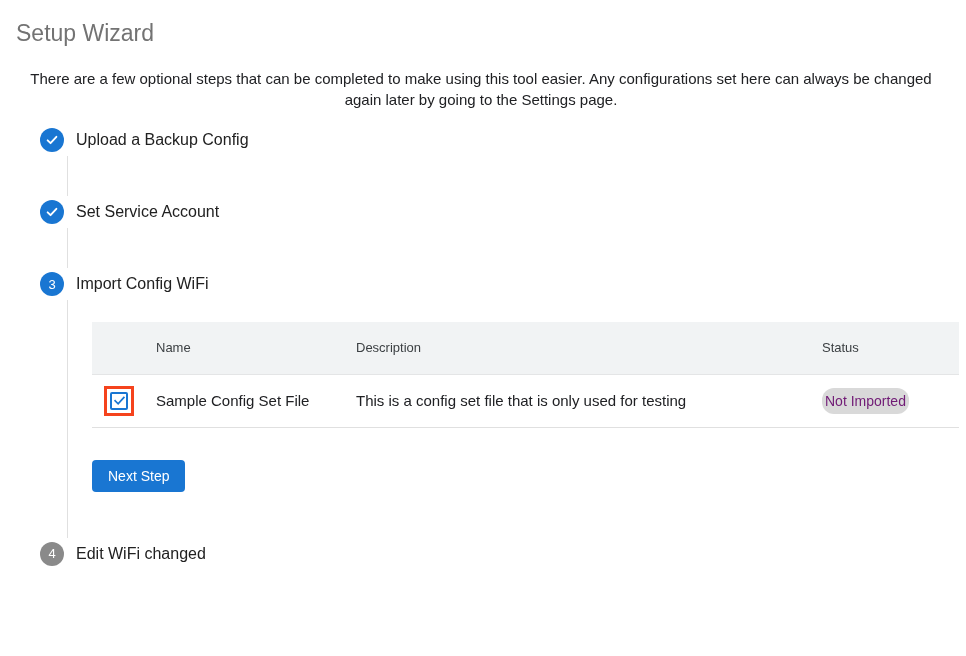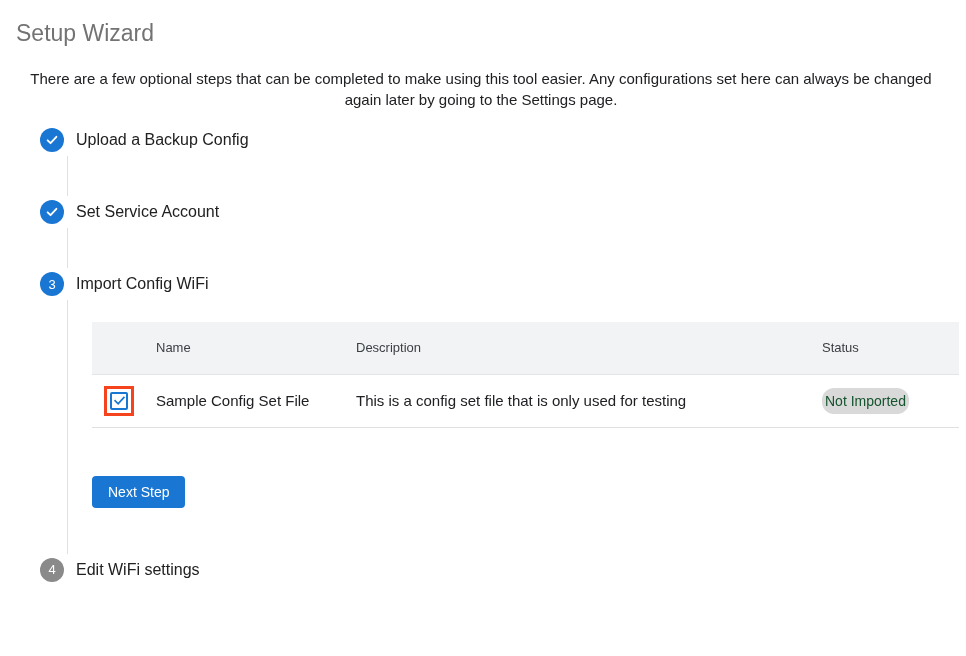--- a/index.html
+++ b/index.html
@@ -101,21 +101,21 @@
     background: #fff;
     cursor: pointer;
   }
 
   .status-badge {
     display: inline-block;
     background: #d9d9d9;
     border-radius: 12px;
     padding: 5px 3px;
     font-size: 14px;
-    color: #14532d;
+    color: #701a75;
     white-space: nowrap;
   }
 
   
   .btn {
     background: #1976d2;
     color: #ffffff;
     border: none;
     border-radius: 4px;
     font-family: inherit;
@@ -125,21 +125,21 @@
     cursor: pointer;
     display: inline-block;
   }
   .import-highlight {
     display: inline-block;
     border: 4px solid #f5431d;
     padding: 7px 10px;
     margin-top: 10px;
     background: #fff;
   }
-  .next-btn { display: block; margin-top: 48px; }
+  .next-btn { display: block; margin-top: 32px; }
 </style>
 </head>
 <body>
 
 <div class="page">
 
   <h1 class="page-title">Setup Wizard</h1>
 
   <p class="intro">There are a few optional steps that can be completed to make using this tool easier. Any configurations set here can always be changed again later by going to the Settings page.</p>
 
@@ -201,17 +201,17 @@
         </tbody>
       </table>
 
 
       <button class="btn next-btn">Next Step</button>
 
     </div>
 
     <div class="step-header">
       <span class="step-icon inactive">4</span>
-      <span class="step-label">Edit WiFi settings</span>
+      <span class="step-label">Edit WiFi changed</span>
     </div>
 
   </div>
 </div>
 
 </body></html>

